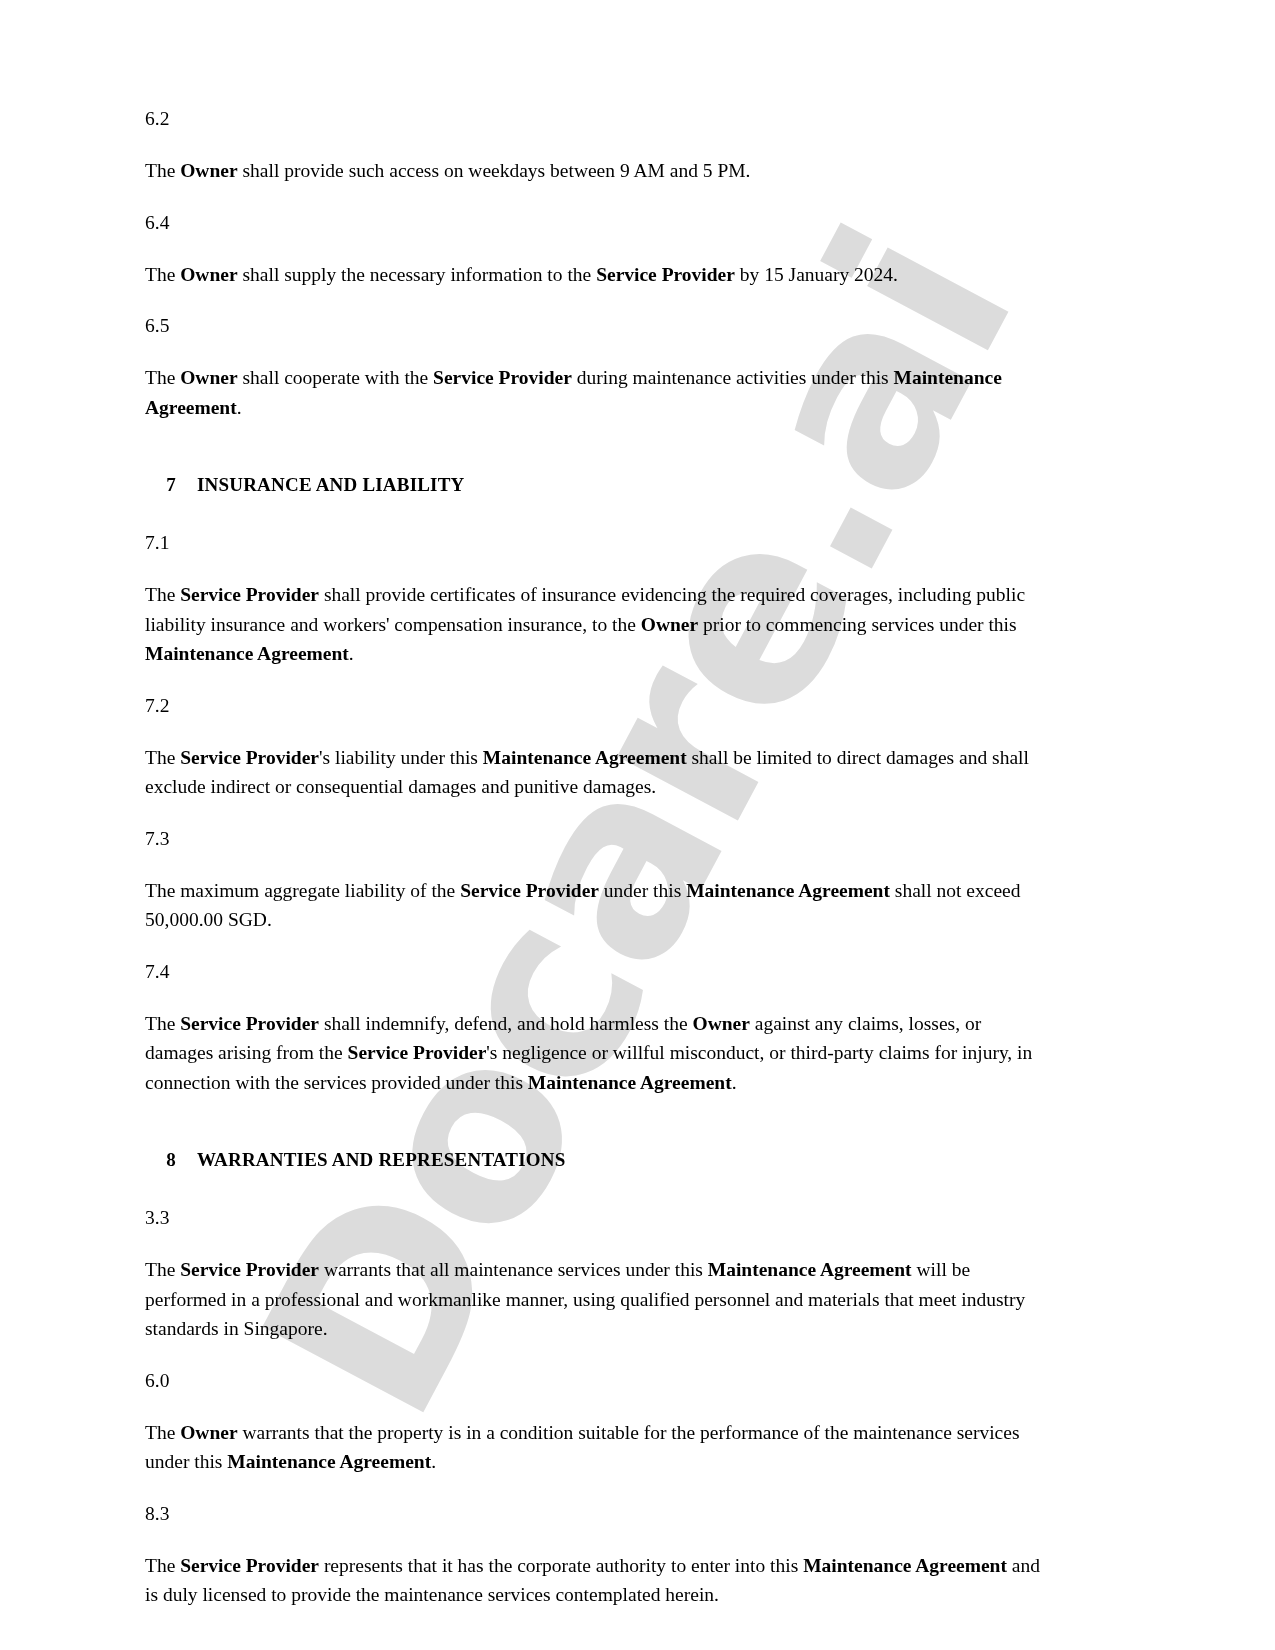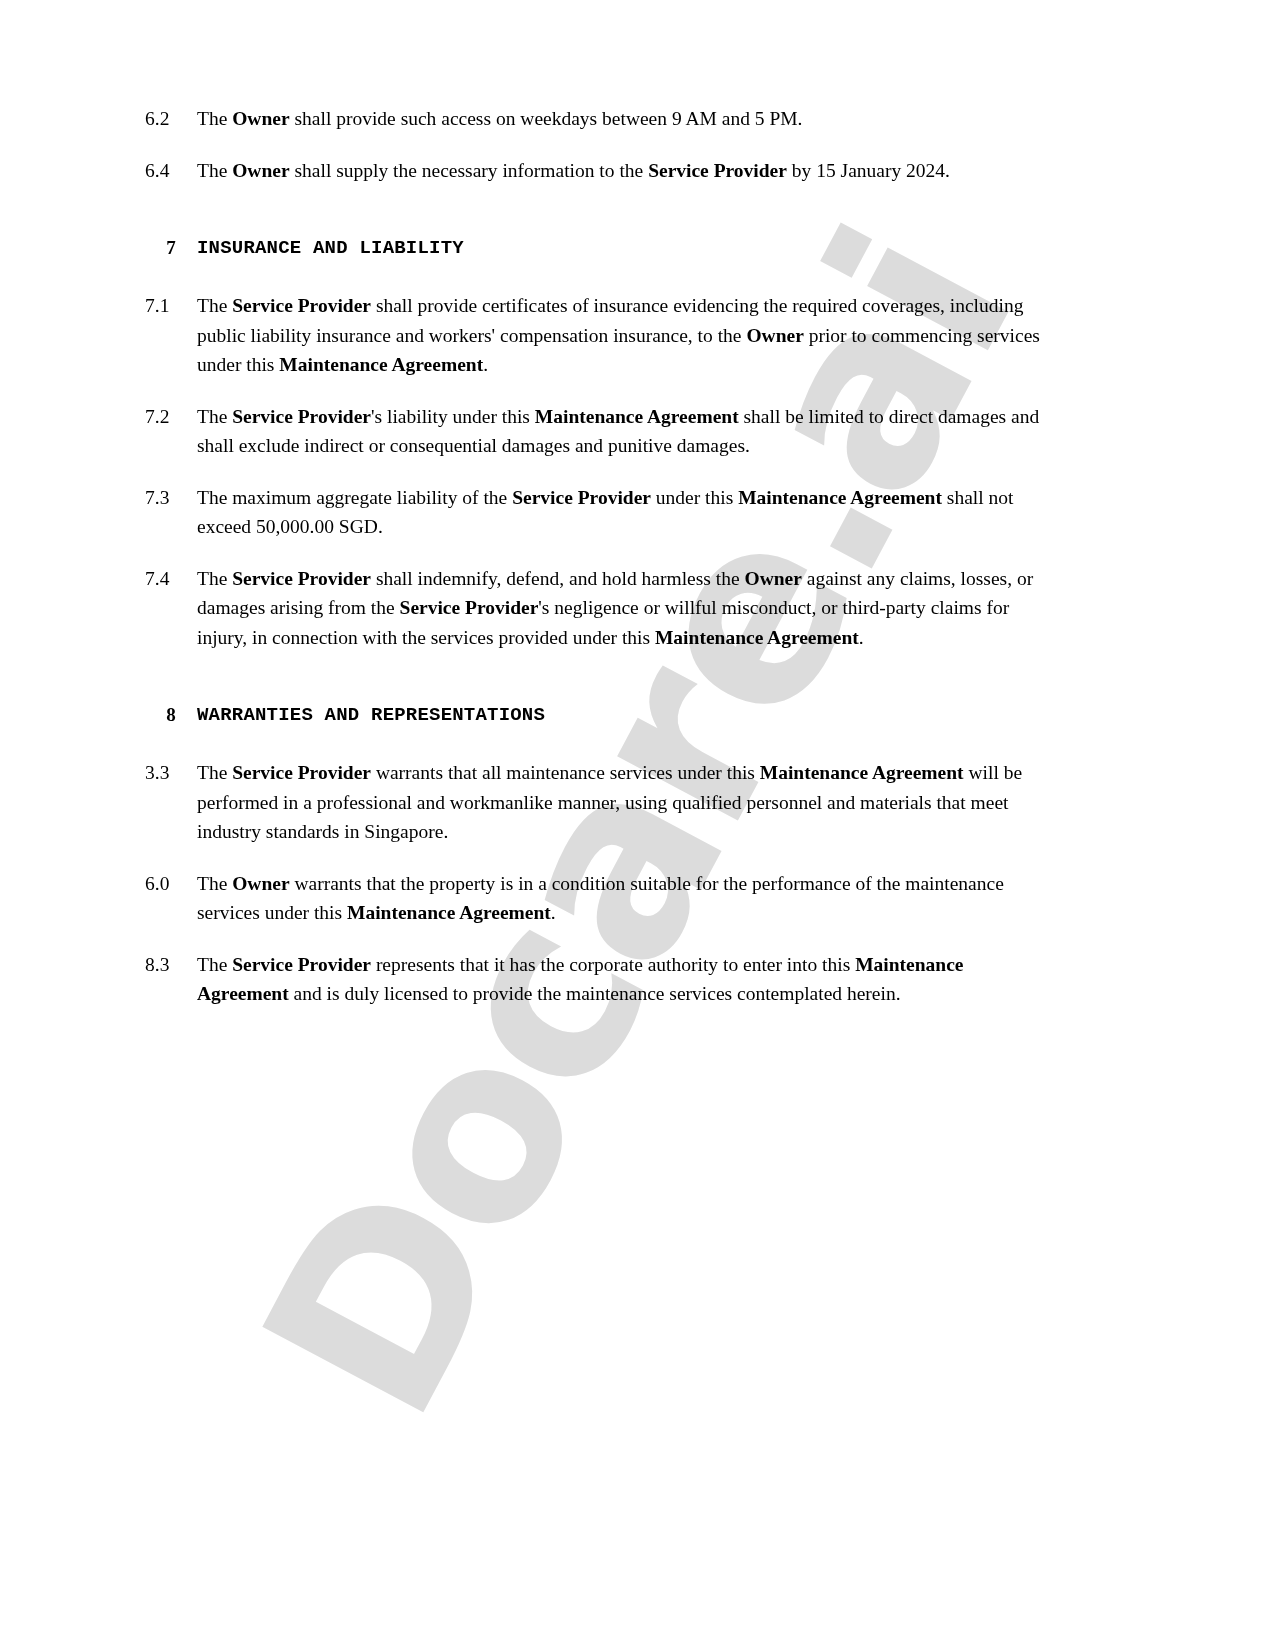--- a/index.html
+++ b/index.html
@@ -51,20 +51,21 @@
     z-index: 2;
   }
 
   .clause {
     display: flex;
     align-items: flex-start;
     margin-bottom: 22px;
     font-size: 19.5px;
     line-height: 29.5px;
     color: #000000;
+    flex-direction: column;
   }
   .clause-num {
     flex: 0 0 52px;
     width: 52px;
     font-size: 19.5px;
     line-height: 29.5px;
     color: #000000;
     white-space: nowrap;
   }
   .clause-body {
@@ -86,40 +87,43 @@
     letter-spacing: 0.2px;
   }
   .heading .heading-num {
     flex: 0 0 52px;
     width: 52px;
     text-align: center;
     padding-right: 0;
   }
   .heading .heading-title {
     flex: 1 1 auto;
-    font-family: Liberation Mono, monospace;
   }
 </style>
 </head>
 <body>
 
 <div class="page" style="background: rgb(255, 255, 255);">
 
   <div class="watermark">
     <div class="watermark-text" style="color: rgb(220, 220, 220);">Docare.ai</div>
   </div>
 
   <div class="content">
       <div class="clause">
         <span class="clause-num">6.2</span>
         <span class="clause-body">The <b>Owner</b> shall provide such access on weekdays between 9 AM and 5 PM.</span>
       </div>
       <div class="clause">
         <span class="clause-num">6.4</span>
         <span class="clause-body">The <b>Owner</b> shall supply the necessary information to the <b>Service Provider</b> by 15 January 2024.</span>
+      </div>
+      <div class="clause">
+        <span class="clause-num">6.5</span>
+        <span class="clause-body">The <b>Owner</b> shall cooperate with the <b>Service Provider</b> during maintenance activities under this <b>Maintenance Agreement</b>.</span>
       </div>
       <div class="heading">
         <span class="heading-num">7</span>
         <span class="heading-title">INSURANCE AND LIABILITY</span>
       </div>
       <div class="clause">
         <span class="clause-num">7.1</span>
         <span class="clause-body">The <b>Service Provider</b> shall provide certificates of insurance evidencing the required coverages, including public liability insurance and workers' compensation insurance, to the <b>Owner</b> prior to commencing services under this <b>Maintenance Agreement</b>.</span>
       </div>
       <div class="clause">

